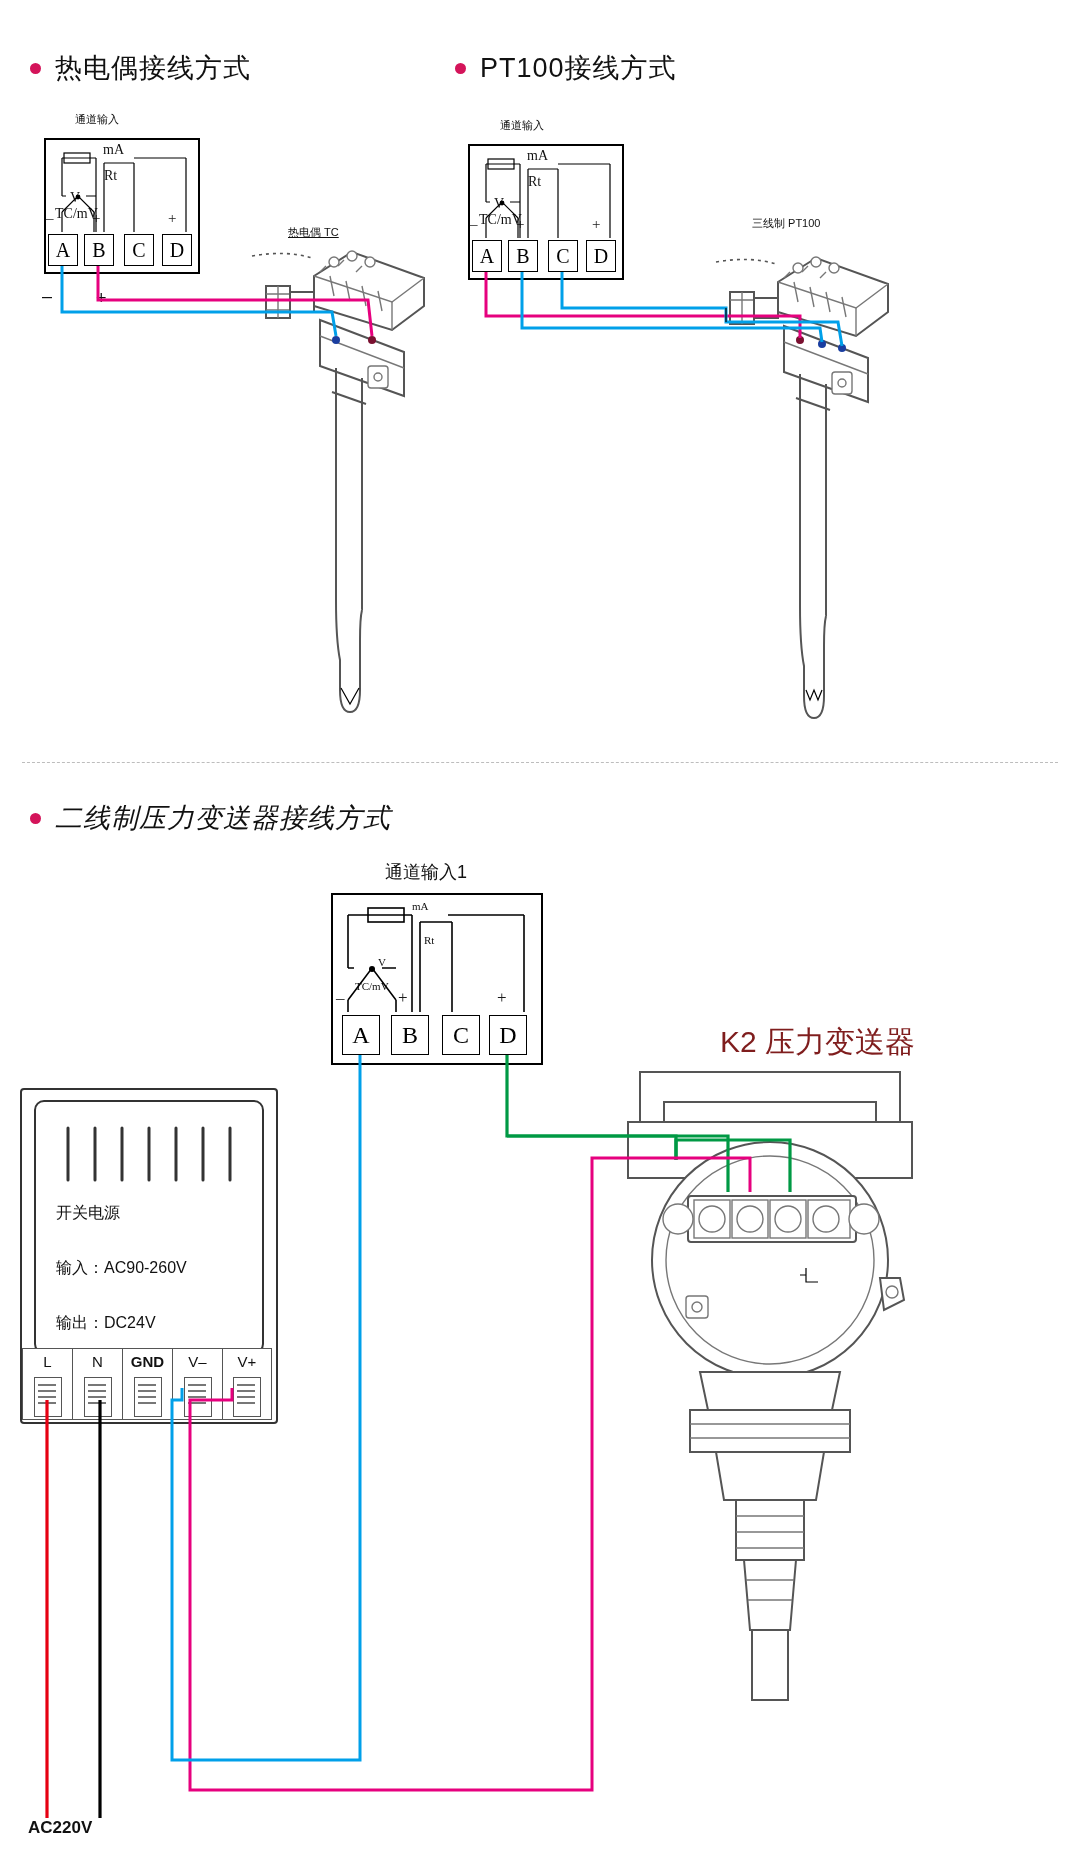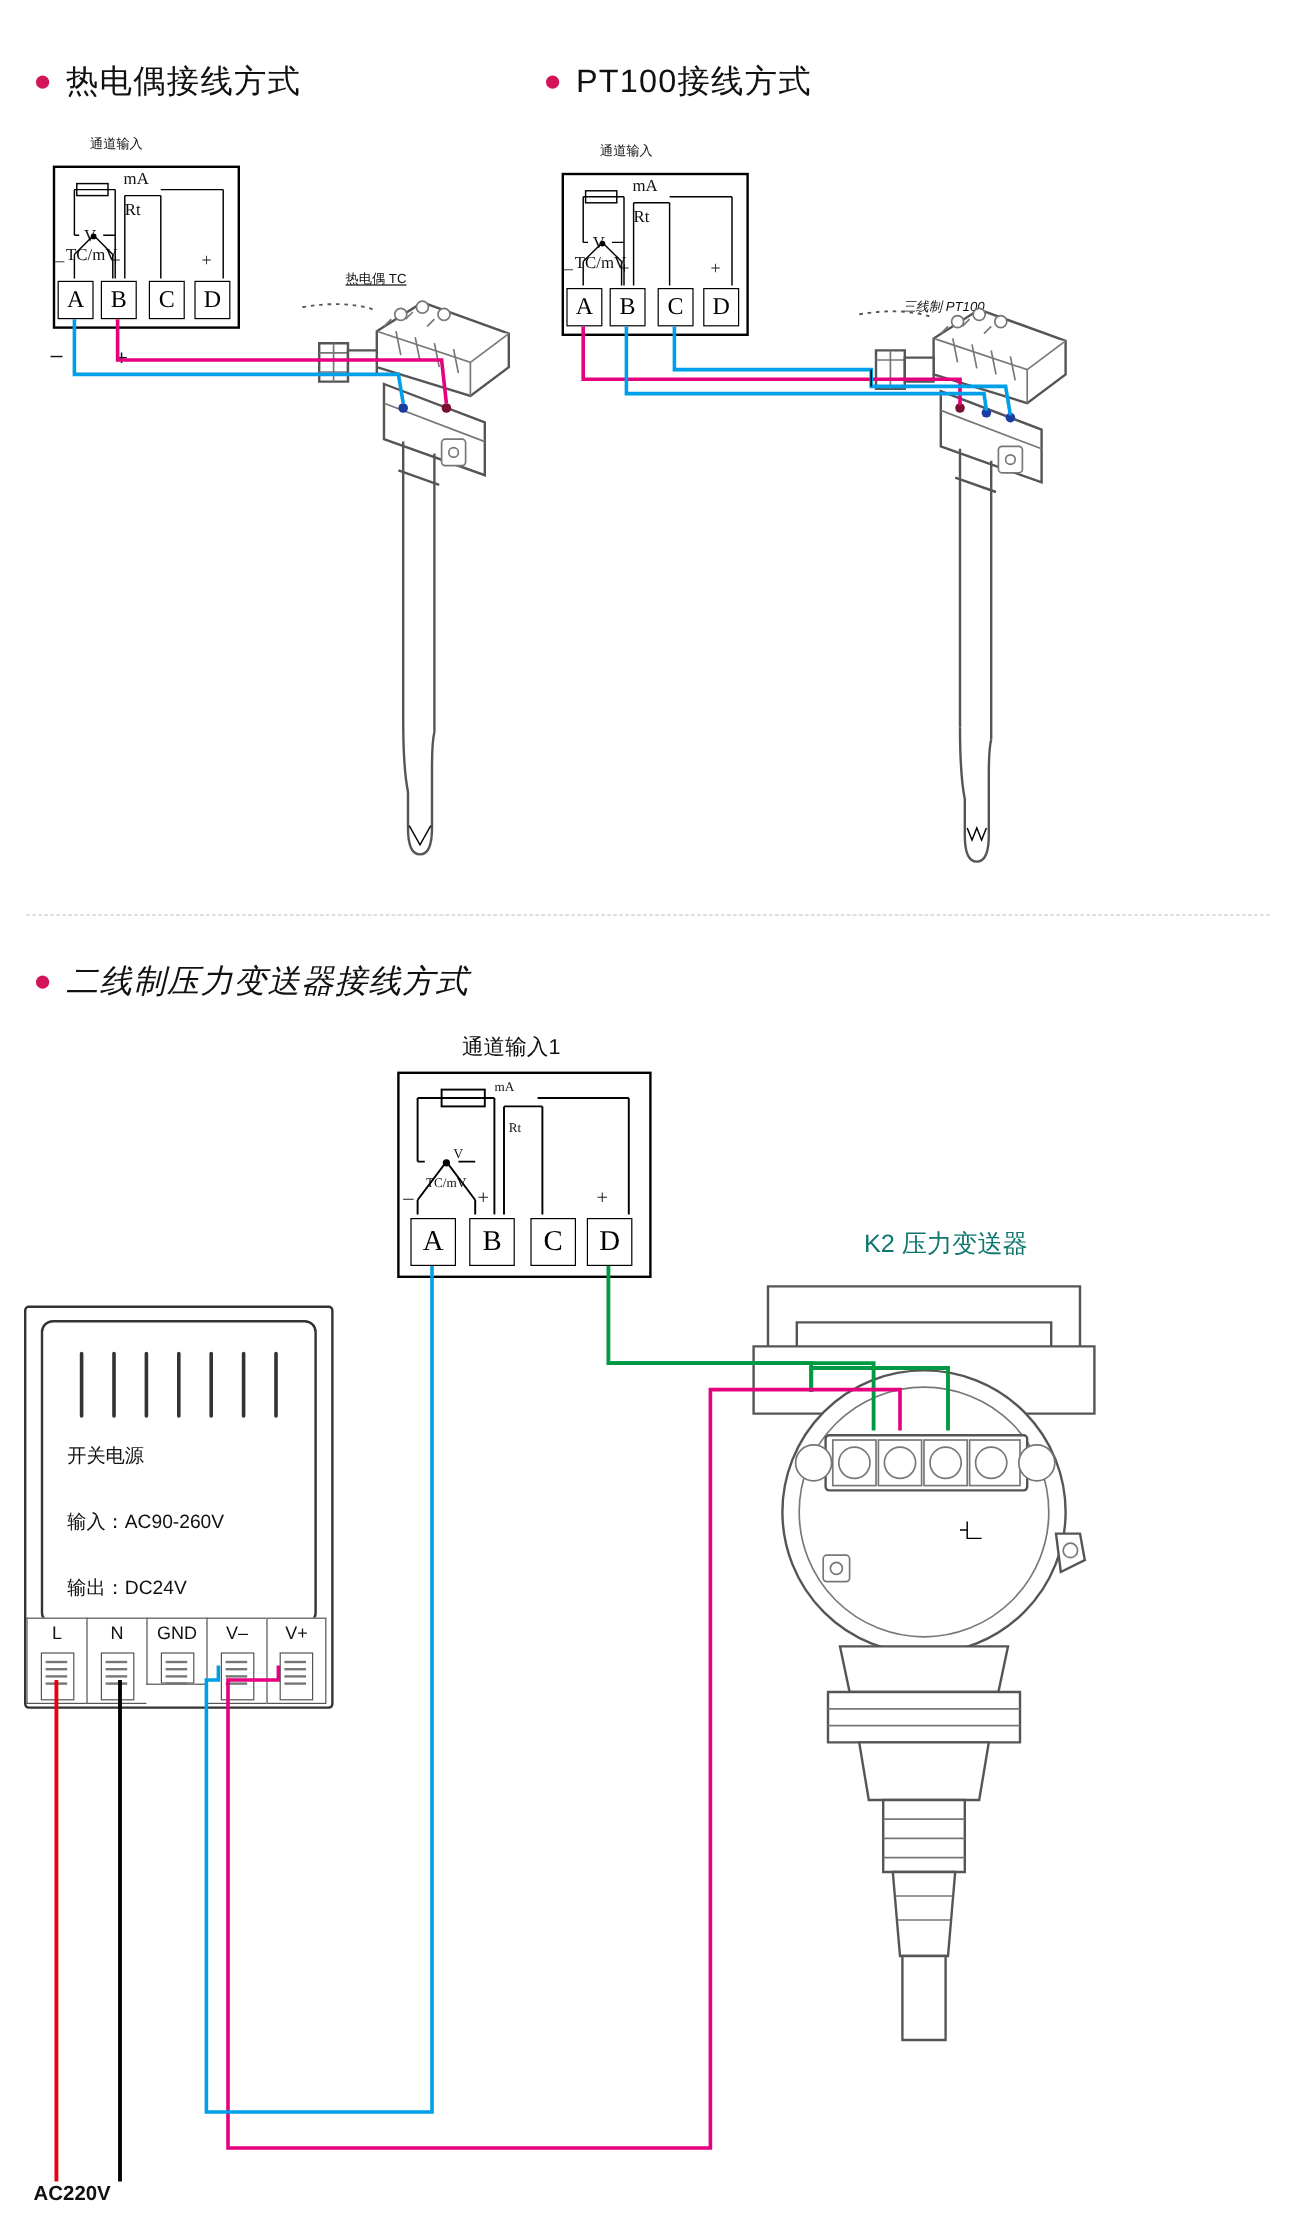--- a/index.html
+++ b/index.html
@@ -32,21 +32,21 @@
   .psu-inner{position:absolute;border:2px solid #333;border-radius:10px;background:#fff;}
   .psu-text{position:absolute;font-size:16px;color:#111;white-space:nowrap;}
   .psu-termrow{position:absolute;display:flex;}
   .psu-cell{border:1.5px solid #555;border-right:none;box-sizing:border-box;background:#fff;
             display:flex;flex-direction:column;align-items:center;}
   .psu-cell:last-child{border-right:1.5px solid #555;}
   .psu-cell .cap{font-size:15px;color:#111;height:26px;line-height:26px;}
   .psu-cell .screw{width:26px;height:38px;border:1.5px solid #555;background:#fff;margin-top:2px;position:relative;}
   .psu-cell .screw:before{content:"";position:absolute;left:3px;top:6px;width:18px;height:2px;background:#777;box-shadow:0 6px 0 #777,0 12px 0 #777,0 18px 0 #777;}
   .ac-label{position:absolute;font-size:17px;font-weight:bold;color:#111;}
-  .k2-label{position:absolute;font-size:21px;color:#0f766e;white-space:nowrap;}
+  .k2-label{position:absolute;font-size:30px;color:#7f1d1d;white-space:nowrap;}
 </style>
 </head>
 <body>
 
 <div class="abs heading" style="left:30px;top:50px;">
   <span class="bullet"></span>
   <span class="txt">热电偶接线方式</span>
 </div>
 
 <div class="abs heading" style="left:455px;top:50px;">
@@ -91,21 +91,21 @@
 <div class="abs lbl-sm lbl-serif" style="left:479px;top:212px;">TC/mV</div>
 <div class="sign" style="left:470px;top:216px;">–</div>
 <div class="sign" style="left:516px;top:216px;">+</div>
 <div class="sign" style="left:592px;top:216px;">+</div>
 
 <div class="term" style="left:472px;top:240px;width:28px;height:30px;">A</div>
 <div class="term" style="left:508px;top:240px;width:28px;height:30px;">B</div>
 <div class="term" style="left:548px;top:240px;width:28px;height:30px;">C</div>
 <div class="term" style="left:586px;top:240px;width:28px;height:30px;">D</div>
 
-<div class="abs lbl" style="left:752px;top:248px;font-style:italic;">三线制 PT100</div>
+<div class="abs lbl" style="left:752px;top:216px;">三线制 PT100</div>
 
 <div class="abs lbl" style="left:385px;top:860px;font-size:18px;">通道输入1</div>
 
 <div class="module" style="left:331px;top:893px;width:208px;height:168px;"></div>
 <div class="abs lbl lbl-serif" style="left:412px;top:900px;">mA</div>
 <div class="abs lbl lbl-serif" style="left:424px;top:934px;">Rt</div>
 <div class="abs lbl lbl-serif" style="left:378px;top:956px;">V</div>
 <div class="abs lbl lbl-serif" style="left:355px;top:980px;">TC/mV</div>
 <div class="sign" style="left:336px;top:988px;font-size:17px;">–</div>
 <div class="sign" style="left:398px;top:988px;font-size:17px;">+</div>
@@ -137,21 +137,21 @@
 
 <div class="psu-termrow" style="left:22px;top:1348px;">
   <div class="psu-cell" style="width:50px;height:72px;">
     <div class="cap">L</div>
     <div class="screw"></div>
   </div>
   <div class="psu-cell" style="width:50px;height:72px;">
     <div class="cap">N</div>
     <div class="screw"></div>
   </div>
-  <div class="psu-cell" style="width:50px;height:56px;">
+  <div class="psu-cell" style="width:50px;height:72px;font-weight:bold;">
     <div class="cap">GND</div>
     <div class="screw"></div>
   </div>
   <div class="psu-cell" style="width:50px;height:72px;">
     <div class="cap">V–</div>
     <div class="screw"></div>
   </div>
   <div class="psu-cell" style="width:50px;height:72px;">
     <div class="cap">V+</div>
     <div class="screw"></div>

